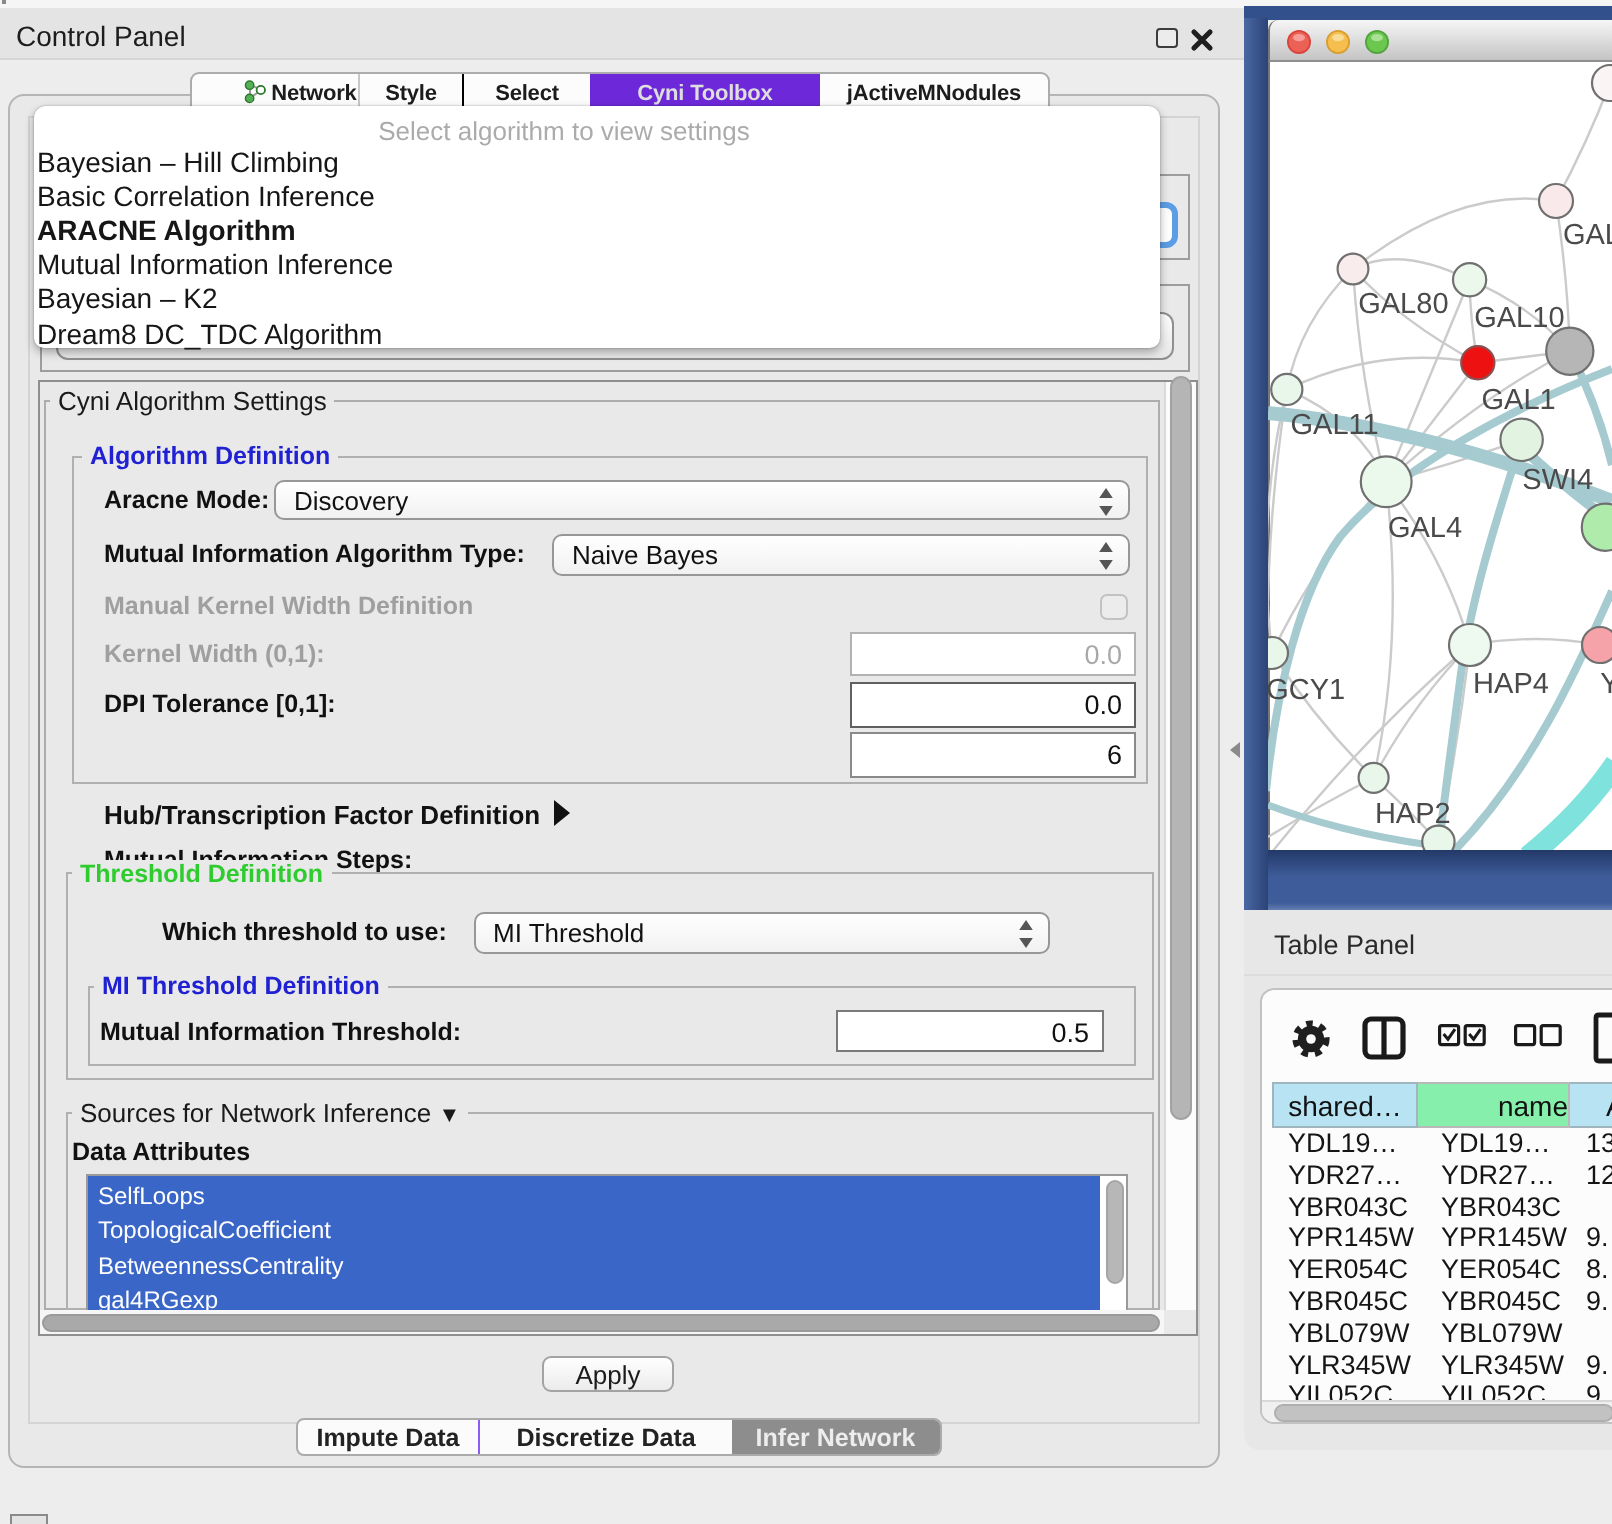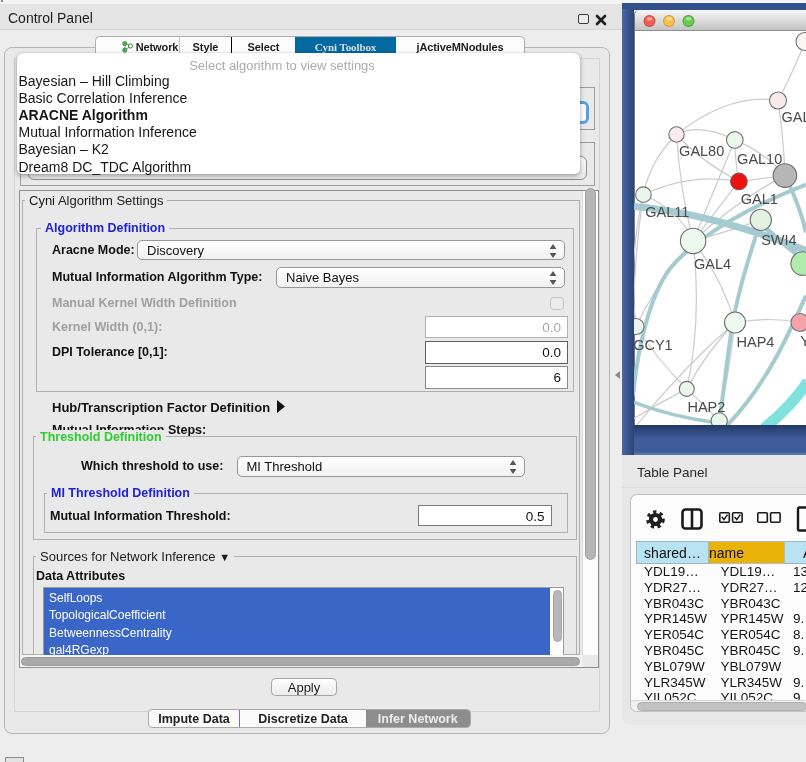--- a/index.html
+++ b/index.html
@@ -114,21 +114,21 @@
 <div class="abs" style="left:95px;top:36px;width:430px;height:22px;border:1px solid #ACACAC;border-radius:4.5px;background:#FCFCFC;overflow:hidden;display:flex;font-weight:bold;font-size:11px;color:#1c1c1c;letter-spacing:-0.1px;">
   <div style="width:84px;border-right:1px solid #C8C8C8;text-align:center;line-height:21px;padding-left:25px;">
    <svg width="11" height="12" viewBox="0 0 11 12" style="position:relative;top:2px;left:0;display:inline-block;">
      <path d="M3 2.5 L8 4.5 M3 9 L8 5.5 M3 3 L3 8.5" stroke="#9c9c9c" stroke-width="1"></path>
      <circle cx="2.8" cy="2.6" r="2.1" fill="#55B155" stroke="#2c7a2c" stroke-width="0.7"></circle>
      <circle cx="2.8" cy="9.2" r="2.1" fill="#55B155" stroke="#2c7a2c" stroke-width="0.7"></circle>
      <circle cx="8.4" cy="5" r="2.1" fill="#fff" stroke="#2c7a2c" stroke-width="0.9"></circle>
    </svg> Network</div>
   <div style="width:52px;border-right:1px solid #000000;text-align:center;line-height:21px;">Style</div>
   <div style="width:63px;text-align:center;line-height:21px;">Select</div>
-  <div style="width:101px;background:#0369a1;color:#DEDEDE;text-align:center;line-height:21px;font-family:Liberation Serif, serif;">Cyni Toolbox</div>
+  <div style="width:115px;background:#6d28d9;color:#DEDEDE;text-align:center;line-height:21px;">Cyni Toolbox</div>
   <div style="flex:1;text-align:center;line-height:21px;">jActiveMNodules</div>
 </div>
 
 <div class="abs" style="left:16.5px;top:52.5px;width:563px;height:121.5px;background:#ffffff;border-radius:6px 6px 5px 5px;box-shadow:0 2px 5px rgba(0,0,0,0.32), 0 0 1px rgba(0,0,0,0.3);">
   <div style="position:absolute;left:-16px;top:5px;width:100%;text-align:center;font-size:13px;color:#ABABAB;">Select algorithm to view settings</div>
   <div class="pitem" style="top:20.1px;">Bayesian – Hill Climbing</div>
   <div class="pitem" style="top:37.3px;">Basic Correlation Inference</div>
   <div class="pitem" style="top:54.5px;font-weight:bold;">ARACNE Algorithm</div>
   <div class="pitem" style="top:71.7px;">Mutual Information Inference</div>
   <div class="pitem" style="top:88.9px;">Bayesian – K2</div>
@@ -254,21 +254,21 @@
     <rect x="0.8" y="0.8" width="9.5" height="9.5" rx="1" fill="none" stroke="#1a1a1a" stroke-width="1.6"></rect>
     <rect x="13.6" y="0.8" width="9.5" height="9.5" rx="1" fill="none" stroke="#1a1a1a" stroke-width="1.6"></rect>
   </svg>
   <svg style="left:165px;top:11px;" width="20" height="26" viewBox="0 0 20 26">
     <path d="M2 3 Q2 1.5 3.5 1.5 L12 1.5 L18 7.5 L18 23 Q18 24.5 16.5 24.5 L3.5 24.5 Q2 24.5 2 23 Z" fill="none" stroke="#1a1a1a" stroke-width="2.4"></path>
     <path d="M12 1.5 L12 7.5 L18 7.5" fill="none" stroke="#1a1a1a" stroke-width="2"></path>
   </svg>
 
   <div style="position:absolute;left:5px;top:45.5px;width:171px;height:23.5px;">
     <div style="position:absolute;left:0;top:0;width:73px;height:23.5px;background:#B7E3F3;border:1px solid #9FB6BE;text-align:center;font-size:14px;color:#111;line-height:23px;">shared…</div>
-    <div style="position:absolute;left:73px;top:0;width:76px;height:23.5px;background:#eab308;border:1px solid #B9B9B9;border-left:none;text-align:left;font-size:14px;color:#111;line-height:23px;">name</div>
+    <div style="position:absolute;left:73px;top:0;width:76px;height:23.5px;background:#86efac;border:1px solid #B9B9B9;border-left:none;text-align:right;font-size:14px;color:#111;line-height:23px;">name</div>
     <div style="position:absolute;left:149px;top:0;width:30px;height:23.5px;background:#B7E3F3;border:1px solid #9FB6BE;border-left:none;font-size:14px;color:#111;line-height:23px;padding-left:18px;">A</div>
   </div>
   <div style="position:absolute;left:13px;top:69px;font-size:13.5px;color:#151515;line-height:15.8px;white-space:pre;">YDL19…
 YDR27…
 YBR043C
 YPR145W
 YER054C
 YBR045C
 YBL079W
 YLR345W

